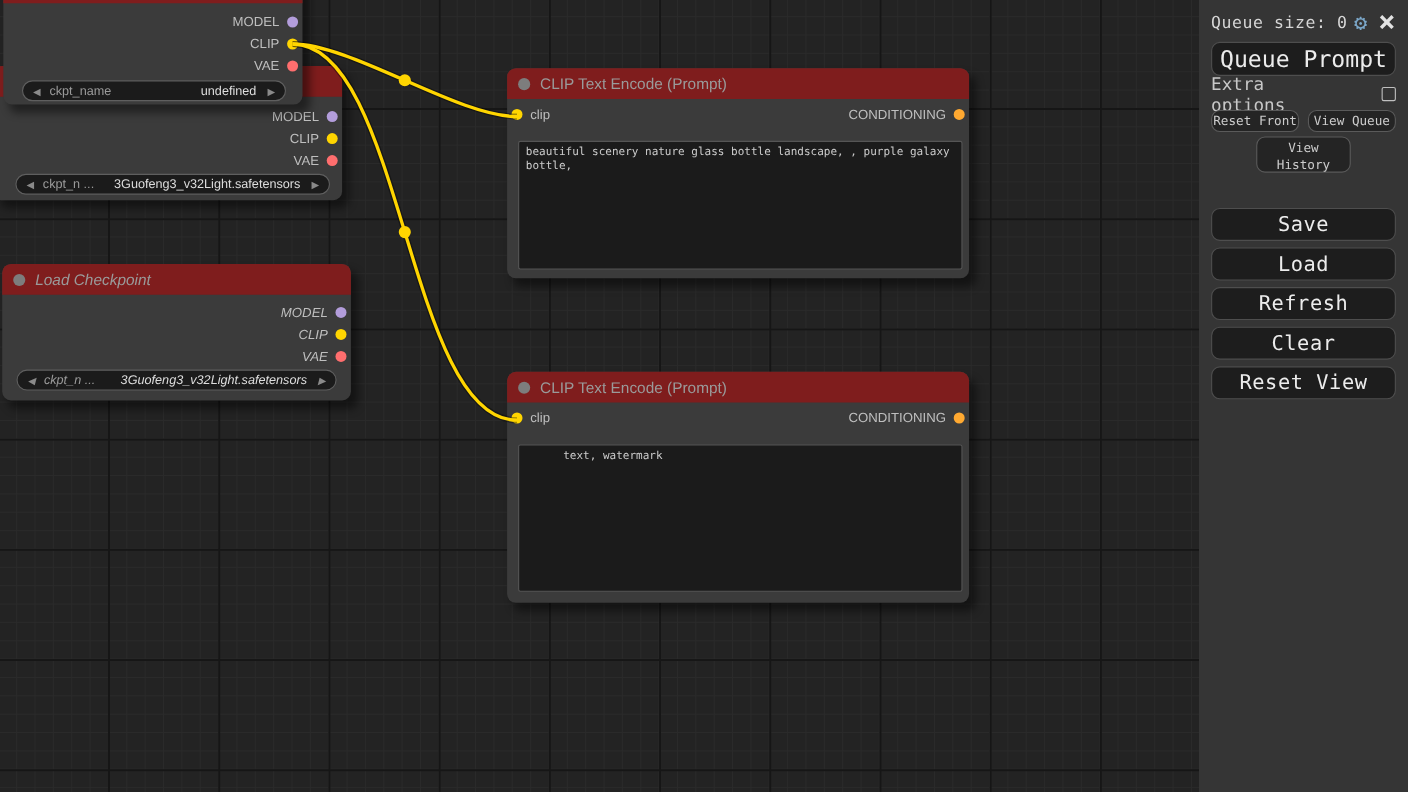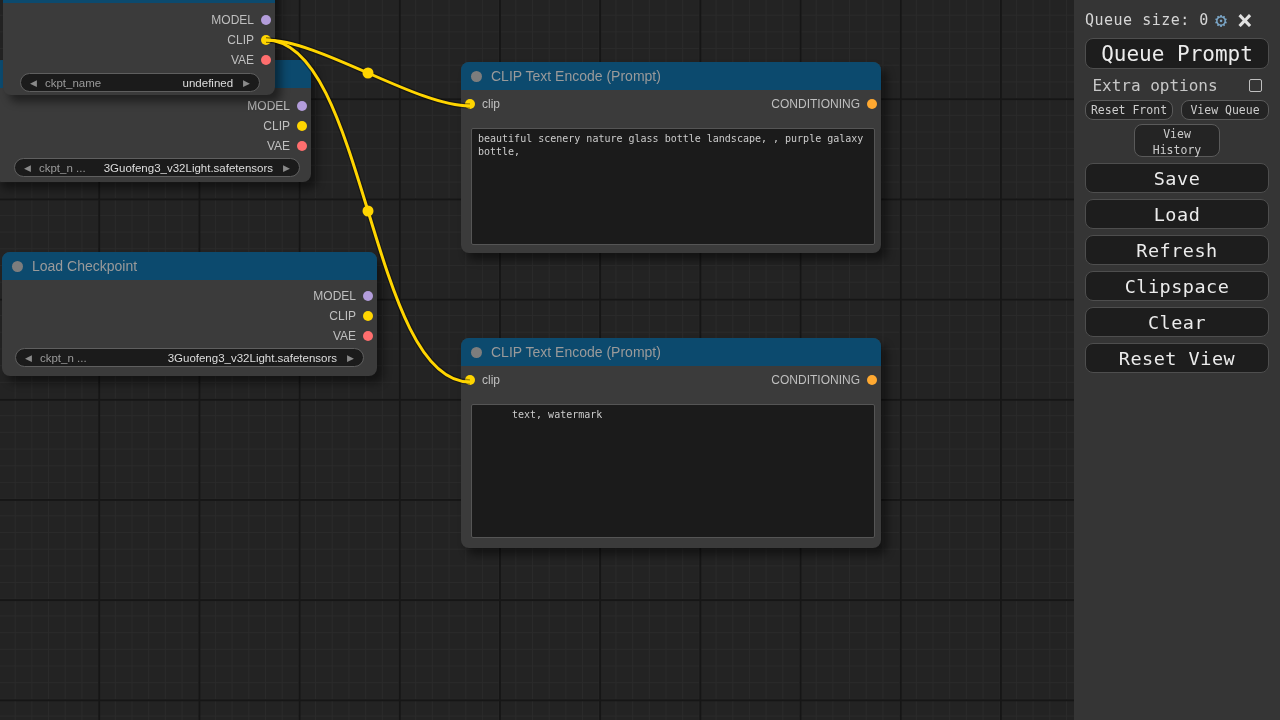--- a/index.html
+++ b/index.html
@@ -18,21 +18,21 @@
     background-size:100.2px 100.2px, 100.2px 100.2px, 16.7px 16.7px, 16.7px 16.7px;
     background-position:-2px -2px;
   }
 
   
   .node {
     position:absolute; background:#3b3b3b; border-radius:8px;
     box-shadow:6px 7px 8px rgba(0,0,0,.45); color:#bfbfbf; font-size:12px;
   }
   .node-title {
-    height:28px; background:#0c4a6e; border-radius:8px 8px 0 0;
+    height:28px; background:#7f1d1d; border-radius:8px 8px 0 0;
     display:flex; align-items:center; padding:0 10px;
     color:#9a9a9a; font-size:14px; white-space:nowrap; overflow:hidden;
   }
   .title-dot { width:11px; height:11px; border-radius:50%; background:#7d7d7d; margin-right:9px; flex:none; }
   .dot { width:10px; height:10px; border-radius:50%; flex:none; background:#888; }
   .port-row { display:flex; align-items:center; height:20px; padding:0 4px;text-align:center; }
   .port-row.out { justify-content:flex-end; }
   .port-row.out .dot { margin-left:7px; }
   .io-row { display:flex; align-items:center; justify-content:space-between; height:28px; padding:0 4px; }
   .io-left, .io-right { display:flex; align-items:center; }
@@ -51,21 +51,21 @@
     color:#cccccc; font-family:"DejaVu Sans Mono", monospace; font-size:10px;
     line-height:12.5px; padding:4px 6px; resize:none; outline:none; width:404px;
   }
 
   
   svg.wires { position:absolute; left:0; top:0; z-index:50; pointer-events:none; }
   .z-top { z-index:40; } .z-mid { z-index:30; } .z-low { z-index:20; }
 
   
   .menu {
-    position:absolute; right:0; top:0; width:206px; height:720px; background:#353535;
+    position:absolute; right:0; top:0; width:190px; height:720px; background:#353535;
     font-family:"DejaVu Sans Mono", monospace; color:#cccccc; padding:8px 11px; z-index:100;
   }
   .menu-header { display:flex; align-items:center; height:24px; margin-top:0; }
   .queue-size { font-size:15px; color:#d6d6d6; letter-spacing:0.5px; }
   .gear { font-size:20px; line-height:20px; margin-left:6px; cursor:pointer; }
   .close-x { font-size:26px; line-height:20px; color:#e2e2e2; margin-left:10px; cursor:pointer; font-weight:bold; }
   .btn {
     display:flex; align-items:center; justify-content:center;
     background:#1d1d1d; border:1px solid #4e4e4e; border-radius:8px;
     color:#ececec; font-family:"DejaVu Sans Mono", monospace; cursor:pointer; width:100%;
@@ -75,21 +75,21 @@
   .extra-label { font-size:16px; color:#c8c8c8; }
   .extra-check {
     appearance:none; width:13px; height:13px; border:1px solid #c0c0c0; border-radius:2px;
     background:transparent; margin-left:5px; cursor:pointer;
   }
   .small-row { display:flex; gap:8px; margin-top:6px; }
   .btn-small { height:20px; font-size:11.5px; color:#cccccc; background:#242424; border-color:#5a5a5a; }
   .btn-history { width:86px; height:33px; margin:4px auto 0; font-size:11.5px; color:#cccccc;
     background:#242424; border-color:#5a5a5a; text-align:center; line-height:1.35; padding:2px 6px;
     display:block; white-space:normal; }
-  .actions { margin-top:6px; }
+  .actions { margin-top:32px; }
   .btn-action { height:30px; font-size:18.5px; margin-bottom:6px; letter-spacing:0.5px; }
 </style>
 </head>
 <body>
 
 <div class="canvas">
 
   <div class="node z-mid" style="left:-6px; top:60px; width:317px; height:122px;">
     <div class="node-title"></div>
     <div style="padding-top:8px;">
@@ -131,21 +131,21 @@
       </div>
       <div class="widget-pill" style="margin:3px 15px 0 17px;">
         <span class="arrow">◀</span>
         <span class="w-name">ckpt_name</span>
         <span class="w-value">undefined</span>
         <span class="arrow">▶</span>
       </div>
     </div>
   </div>
 
-  <div class="node z-low" style="left:2px; top:252px; width:375px; height:124px;">
+  <div class="node z-low" style="left:2px; top:240px; width:317px; height:124px;font-style:italic;">
     <div class="node-title">
       <span class="title-dot"></span>
       <span>Load Checkpoint</span>
     </div>
     <div style="padding-top:6px;">
       <div class="port-row out">
         <span>MODEL</span>
         <span class="dot" style="background: rgb(179, 157, 219);"></span>
       </div>
       <div class="port-row out">
@@ -229,17 +229,16 @@
     <button class="btn btn-small">Reset Front</button>
     <button class="btn btn-small">View Queue</button>
   </div>
 
   <button class="btn btn-history">View History</button>
 
   <div class="actions">
     <button class="btn btn-action">Save</button>
     <button class="btn btn-action">Load</button>
     <button class="btn btn-action">Refresh</button>
-    <button class="btn btn-action">Clipspace</button>
     <button class="btn btn-action">Clear</button>
     <button class="btn btn-action">Reset View</button>
   </div>
 </div>
 
 </body></html>

